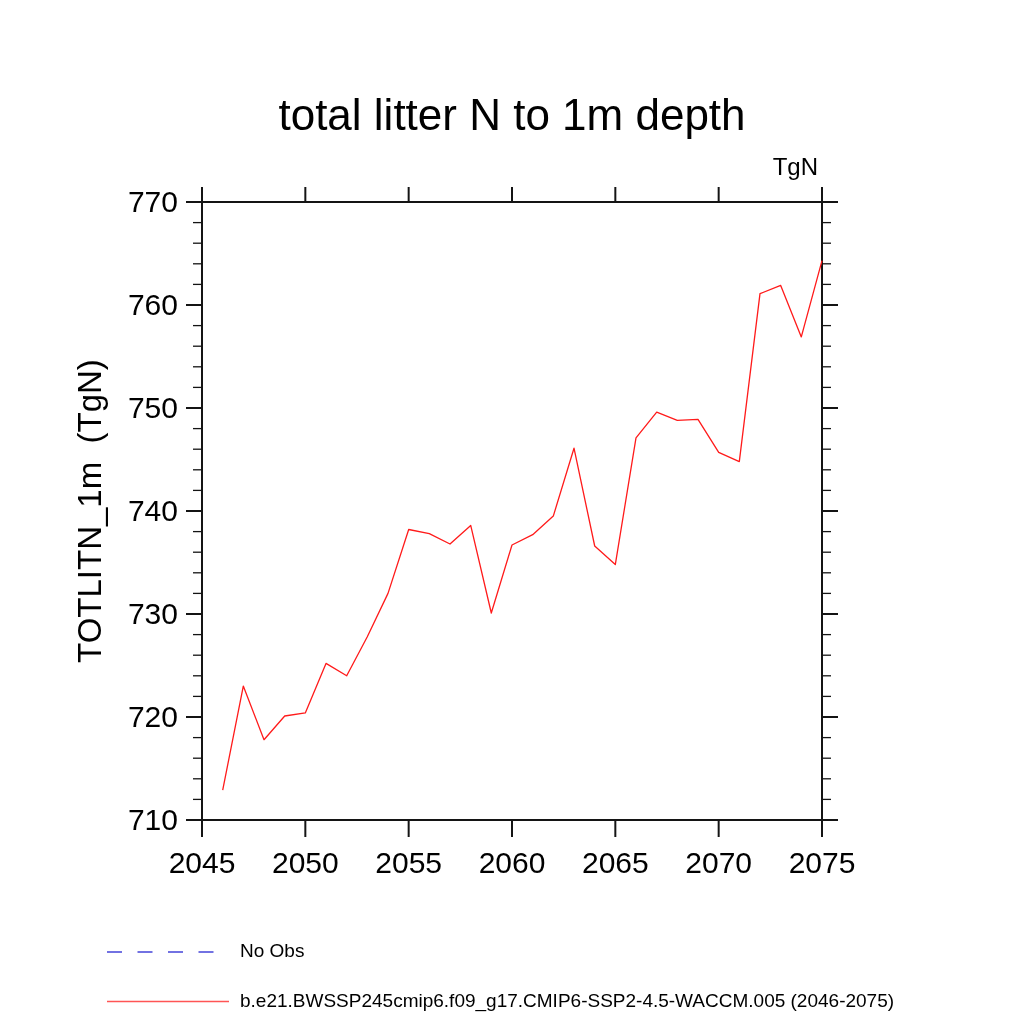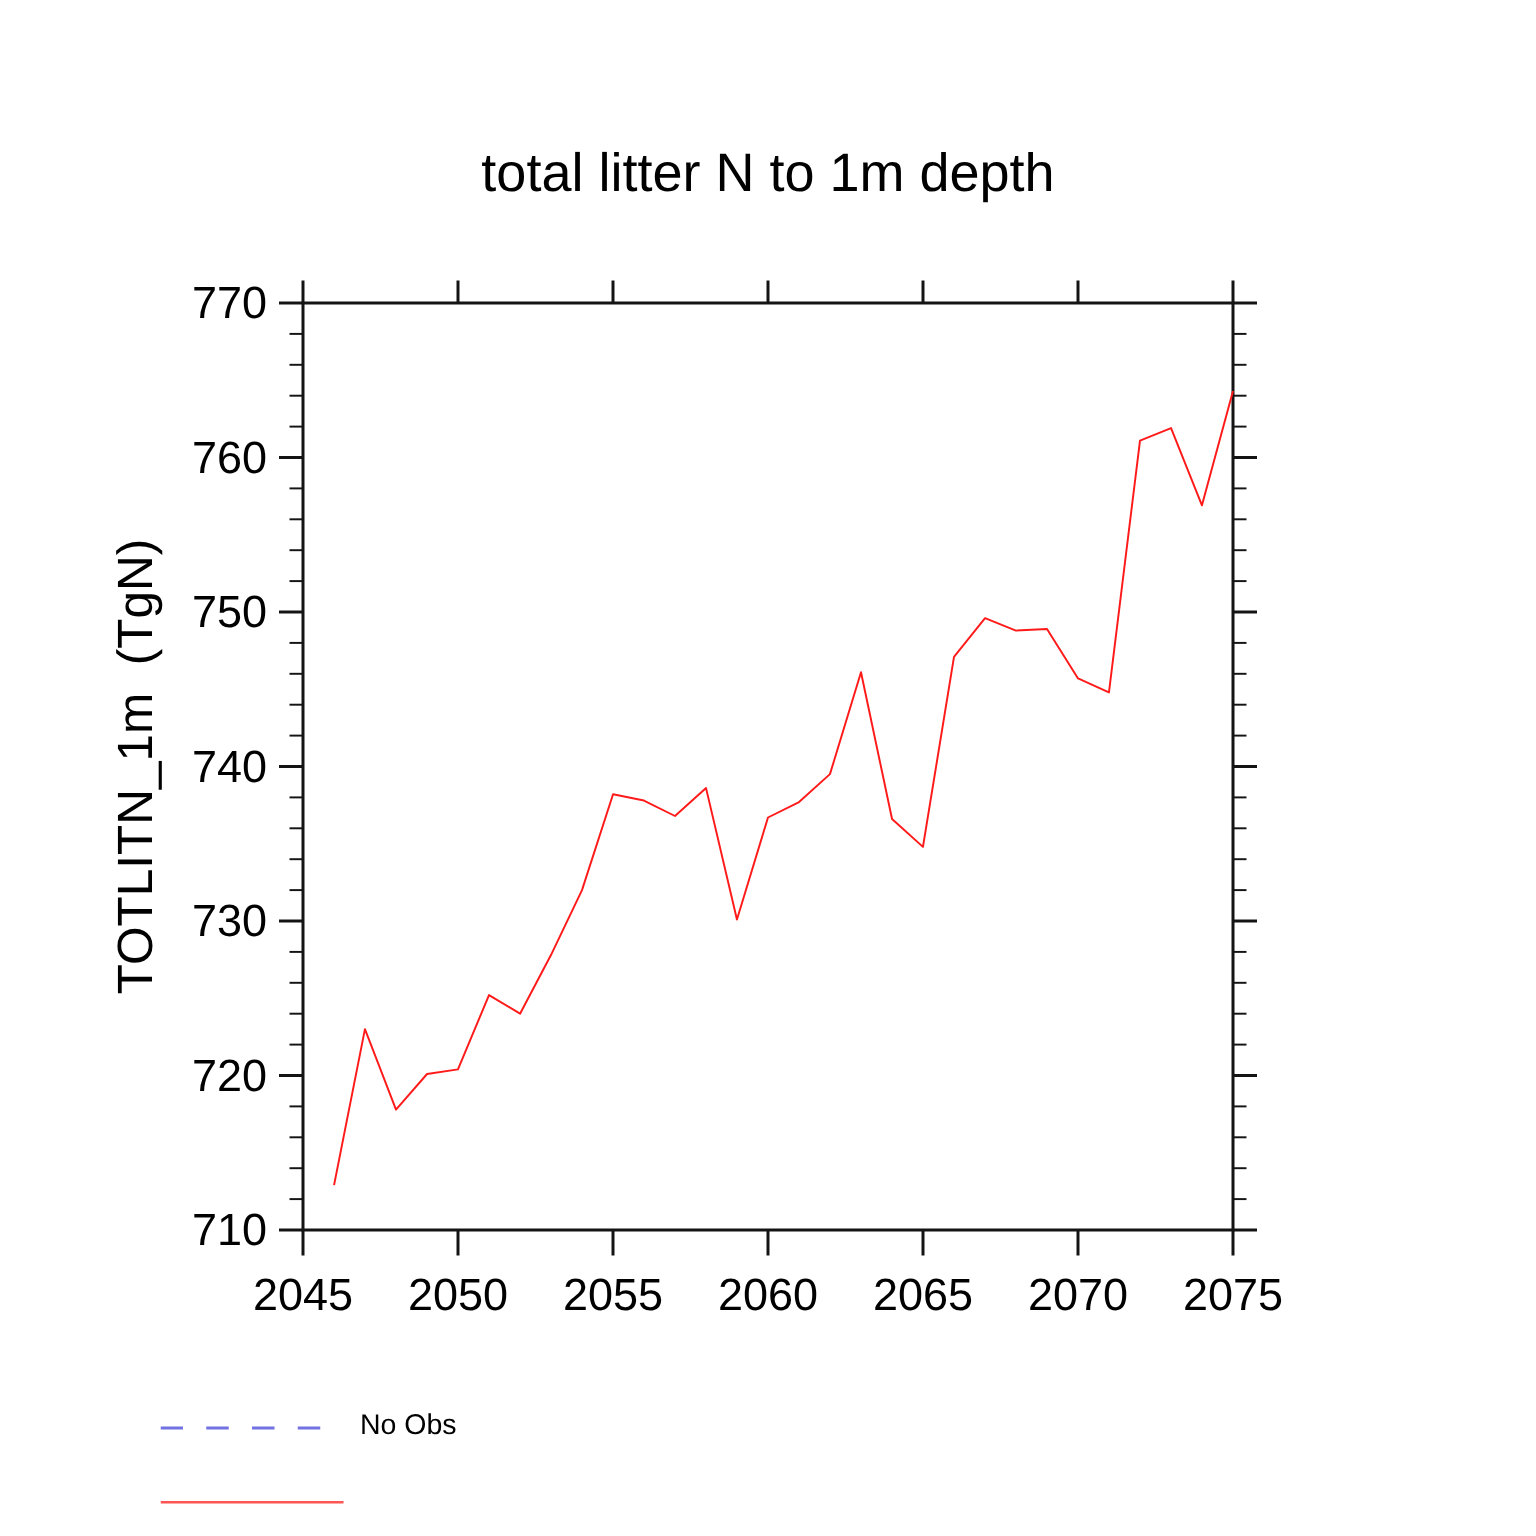--- a/index.html
+++ b/index.html
@@ -1,37 +1,38 @@
 <!DOCTYPE html>
 <html><head>
 <meta charset="utf-8">
 <style>
   html,body{margin:0;padding:0;background:#ffffff;}
   .page{position:relative;width:1024px;height:1024px;background:#ffffff;overflow:hidden;
         font-family:"Liberation Sans", sans-serif;color:#000;}
   .chart-title{position:absolute;left:202px;top:96px;width:620px;text-align:center;
-        font-size:36px;line-height:38px;font-weight:400;}
+        font-size:44px;line-height:38px;font-weight:400;}
   .units-label{position:absolute;left:202px;top:153px;width:616px;text-align:right;
         font-size:24px;line-height:28px;}
   .y-axis-title{position:absolute;left:-250px;top:491px;width:680px;height:40px;line-height:40px;
         text-align:center;font-size:33px;white-space:pre;transform:rotate(-90deg);}
   #plot{position:absolute;left:0;top:0;}
   .legend-row{position:absolute;height:24px;}
   .legend-row .swatch{position:absolute;left:0;top:0;}
   .legend-label{position:absolute;left:133px;top:0;font-size:19px;line-height:24px;white-space:nowrap;}
   .legend-row.row-0{left:107px;top:939px;width:860px;text-align:right;}
   .legend-row.row-1{left:107px;top:989px;width:860px;}
 </style>
 </head>
 <body>
 
 <div class="page">
 
   <div class="chart-title">total litter N to 1m depth</div>
 
+  <div class="units-label">TgN</div>
 
   <div class="y-axis-title">TOTLITN_1m  (TgN)</div>
 
   <svg id="plot" width="1024" height="1024" viewBox="0 0 1024 1024" xmlns="http://www.w3.org/2000/svg">
       <g>
         <rect x="202" y="202" width="620" height="618" fill="none" stroke="#141414" stroke-width="2"></rect>
       </g>
       <g>
         <line x1="202" y1="202" x2="202" y2="187" stroke="#141414" stroke-width="2"></line>
         <line x1="202" y1="820" x2="202" y2="837" stroke="#141414" stroke-width="2"></line>
@@ -137,16 +138,17 @@
     <div class="legend-row row-0">
       <svg class="swatch" width="112" height="24" viewBox="0 0 112 24" xmlns="http://www.w3.org/2000/svg">
         <line x1="0" y1="13" x2="107" y2="13" stroke-width="2" stroke-dasharray="15 15.5" stroke="#7272e2"></line>
       </svg>
       <span class="legend-label">No Obs</span>
     </div>
     <div class="legend-row row-1">
       <svg class="swatch" width="124" height="24" viewBox="0 0 124 24" xmlns="http://www.w3.org/2000/svg">
         <line x1="0" y1="12.5" x2="122" y2="12.5" stroke-width="1.6" stroke="#ff5555"></line>
       </svg>
+      <span class="legend-label">b.e21.BWSSP245cmip6.f09_g17.CMIP6-SSP2-4.5-WACCM.005 (2046-2075)</span>
     </div>
   </div>
 
 </div>
 
 </body></html>

